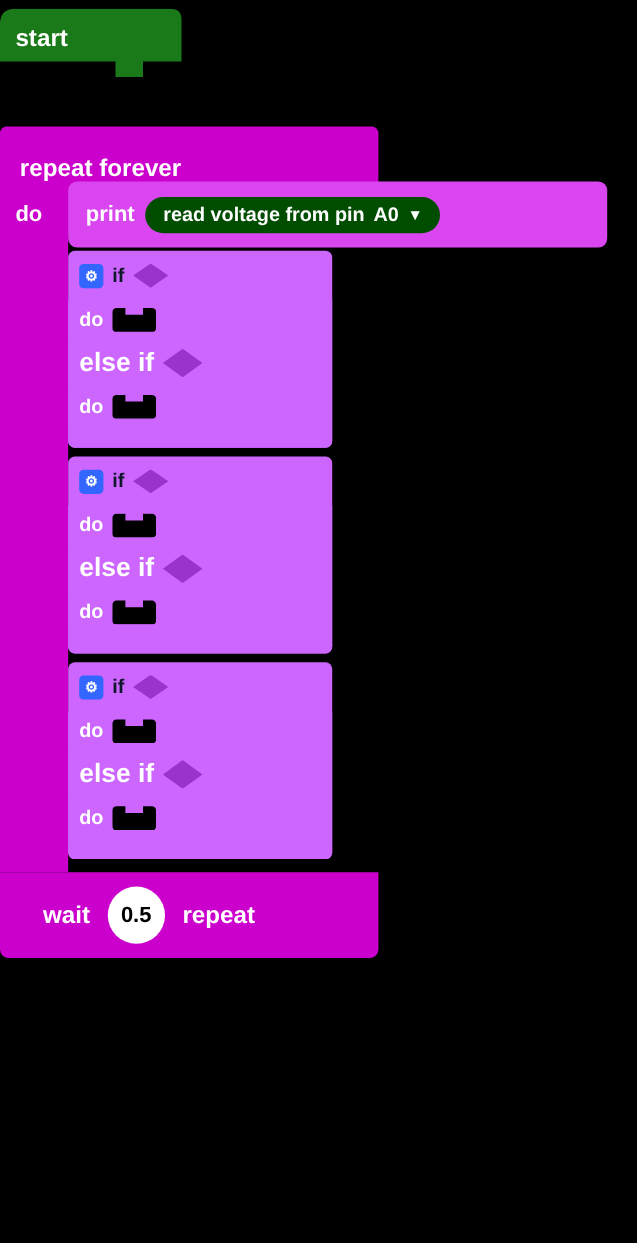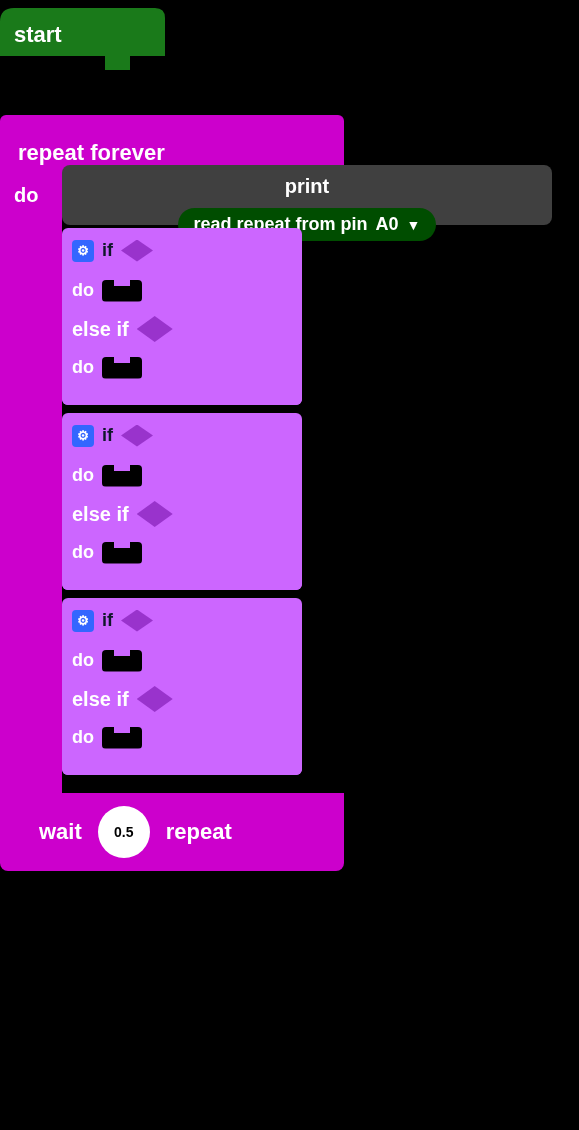--- a/index.html
+++ b/index.html
@@ -51,32 +51,31 @@
       min-height: 30px;
       display: flex;
       align-items: center;
     }
 
     
     .block-print {
       position: absolute;
       top: 165px;
       left: 62px;
-      background: #404040;
+      background: #d946ef;
       color: white;
       font-size: 20px;
       font-weight: 900;
       border-radius: 8px;
       padding: 10px 16px;
       display: flex;
       align-items: center;
       gap: 10px;
       width: 490px;
       height: 60px;
-      flex-direction: column;
     }
 
     .block-print-text {
       color: white;
       font-size: 20px;
       font-weight: 900;
     }
 
     .block-print-inner {
       background: #004d00;
@@ -174,21 +173,21 @@
     .else-if-row {
       display: flex;
       align-items: center;
       padding: 8px 10px;
       min-height: 42px;
       background: #cc66ff;
     }
 
     .else-if-label {
       color: white;
-      font-size: 20px;
+      font-size: 24px;
       font-weight: 900;
       margin-right: 8px;
     }
 
     .diamond-large {
       width: 36px;
       height: 26px;
       background: #9933cc;
       clip-path: polygon(50% 0%, 100% 50%, 50% 100%, 0% 50%);
       flex-shrink: 0;
@@ -224,21 +223,21 @@
 
     .wait-circle {
       background: white;
       border-radius: 50%;
       width: 52px;
       height: 52px;
       display: flex;
       align-items: center;
       justify-content: center;
       color: #000;
-      font-size: 14px;
+      font-size: 20px;
       font-weight: 900;
       flex-shrink: 0;
     }
 
     
     .start-block-svg {
       position: absolute;
       top: 8px;
       left: 0;
     }
@@ -260,21 +259,21 @@
 
   <div class="repeat-body" style="top: 175px; height: 618px;"></div>
 
   <div class="block-do-label">
     <span>do</span>
   </div>
 
   <div class="block-print">
     <span class="block-print-text">print</span>
     <div class="block-print-inner">
-      <span>read repeat from pin</span>
+      <span>read voltage from pin</span>
       <span>A0</span>
       <span class="dropdown-arrow">▼</span>
     </div>
   </div>
 
   <div class="if-blocks-area">
 
     <div class="if-group">
       <div class="if-row">
         <div class="gear-icon">

